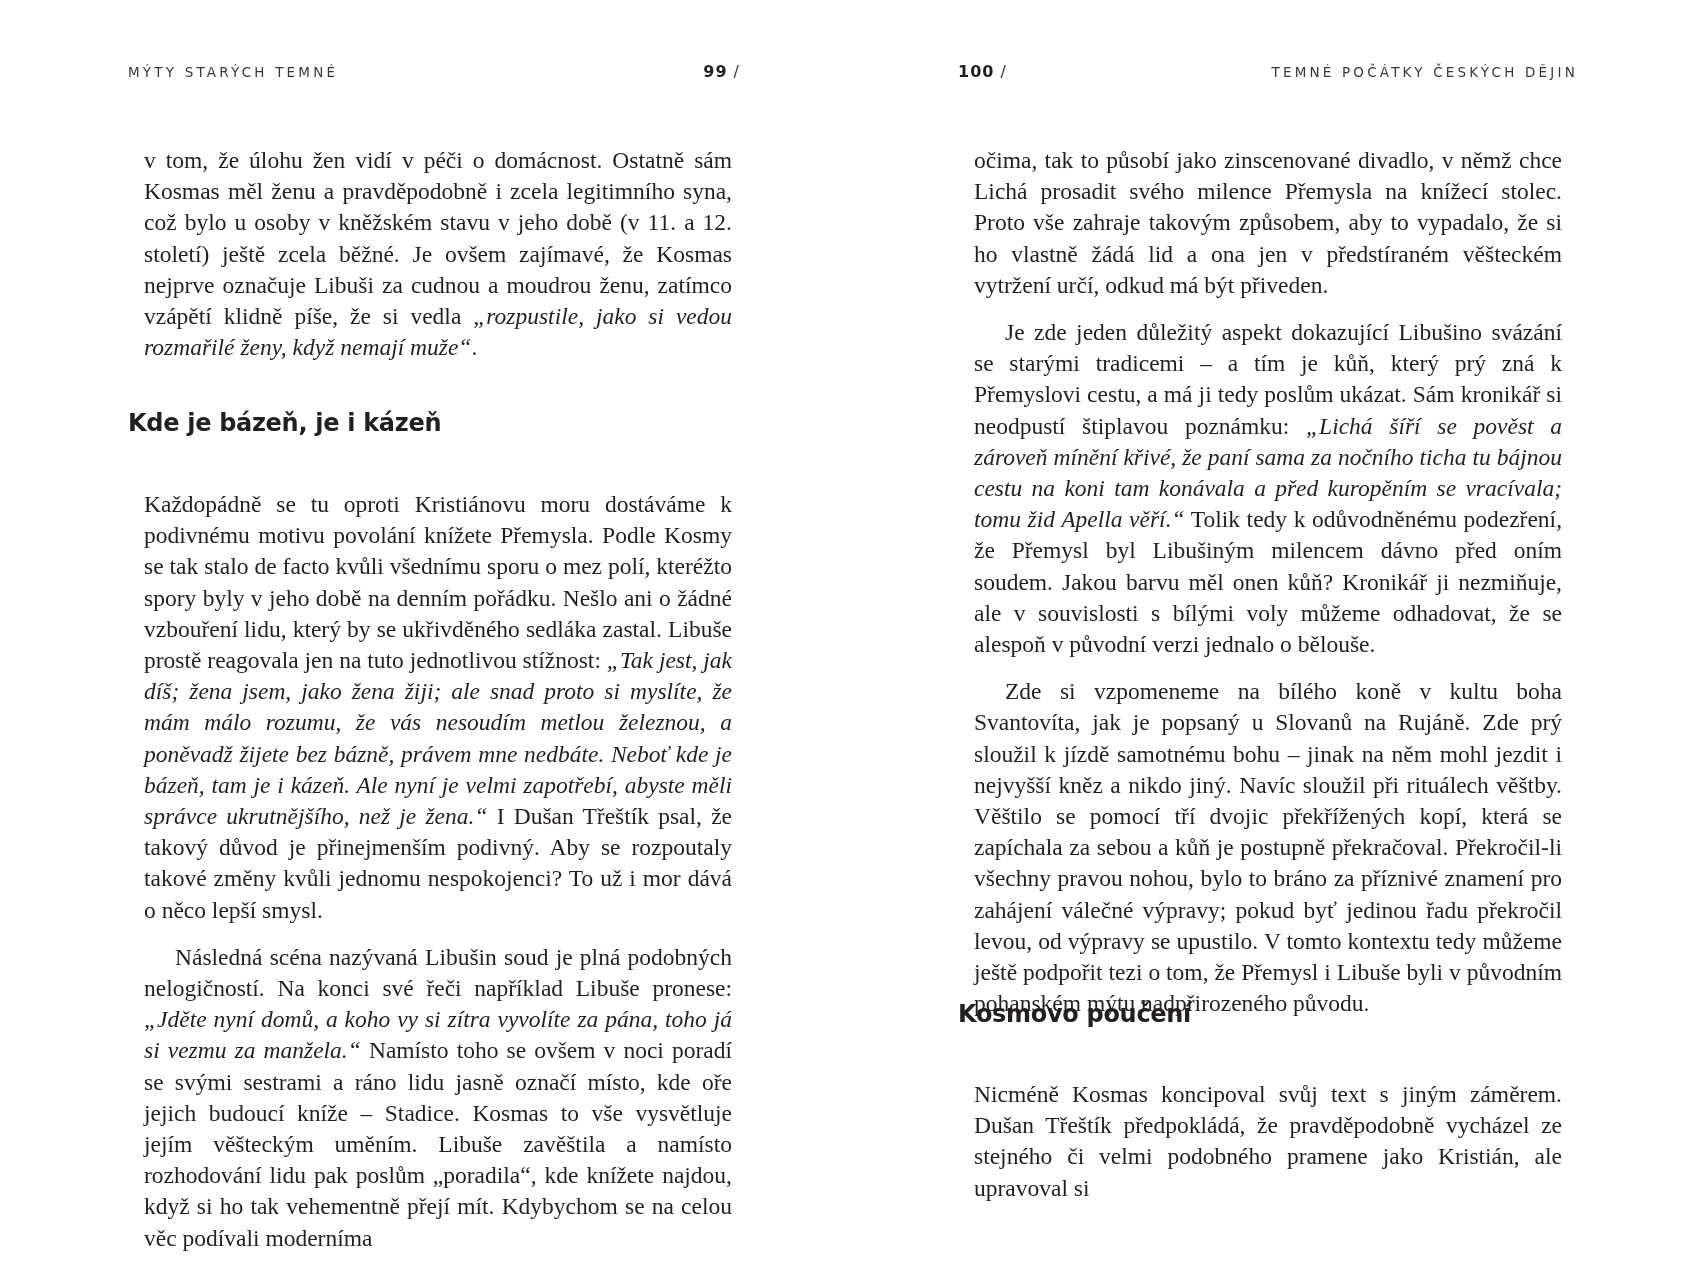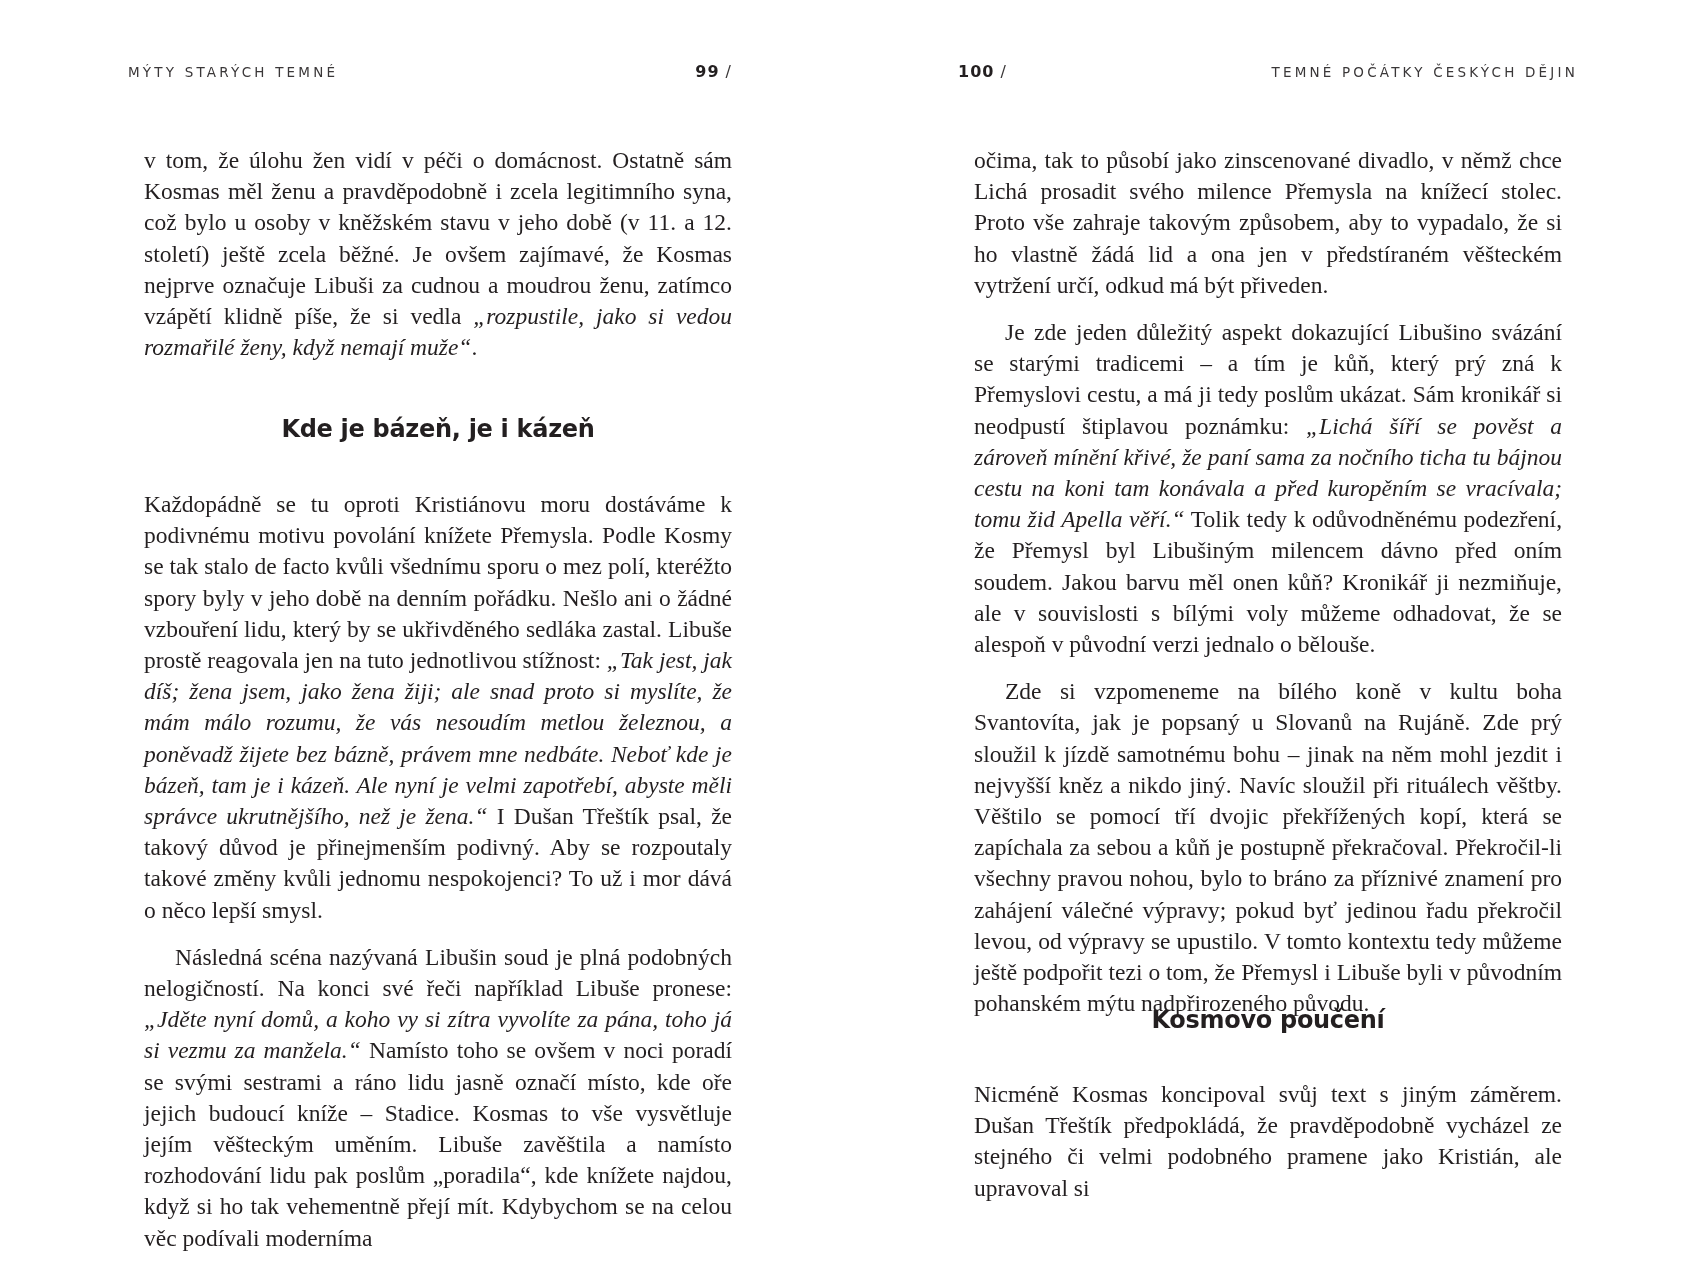--- a/index.html
+++ b/index.html
@@ -13,34 +13,34 @@
   .running-head {
     position: absolute; top: 62px; left: 0; right: 0; height: 22px;
     font-family: "DejaVu Sans", sans-serif; font-size: 13.5px; letter-spacing: 3.2px;
     color: #3a3738;
   }
   .running-head .title { position: absolute; top: 2px; }
   .running-head .folio { position: absolute; top: 0; font-size: 16px; letter-spacing: 1px; }
   .running-head .folio b { font-weight: bold; color: #231f20; }
   .running-head .folio .slash { font-weight: normal; margin-left: 6px; }
   .left .running-head .title { left: 0; }
-  .left .running-head .folio { right: 16px; text-align: center; }
+  .left .running-head .folio { right: 8px; text-align: center; }
   .right .running-head .folio { left: 0; }
   .right .running-head .title { right: 0; }
 
   .text-block { position: absolute; left: 0; width: 620px; }
   .para {
     font-family: "Liberation Serif", serif; font-size: 23.5px; line-height: 31.2px;
     text-align: justify; hyphens: manual; margin: 16px;
   }
   .para .q { font-style: italic; }
   .indent { text-indent: 31px; }
   .heading {
     font-family: "DejaVu Sans", sans-serif; font-weight: bold; font-size: 24px;
-    margin: 6px; letter-spacing: -0.3px; color: #231f20; text-align: center;
+    margin: 0; letter-spacing: -0.3px; color: #231f20;
   }
 </style>
 </head>
 <body>
 
 <div class="page left">
   <div class="running-head">
     <span class="title">MÝTY STARÝCH TEMNÉ</span>
     <span class="folio"><b>99</b><span class="slash">/</span></span>
   </div>

